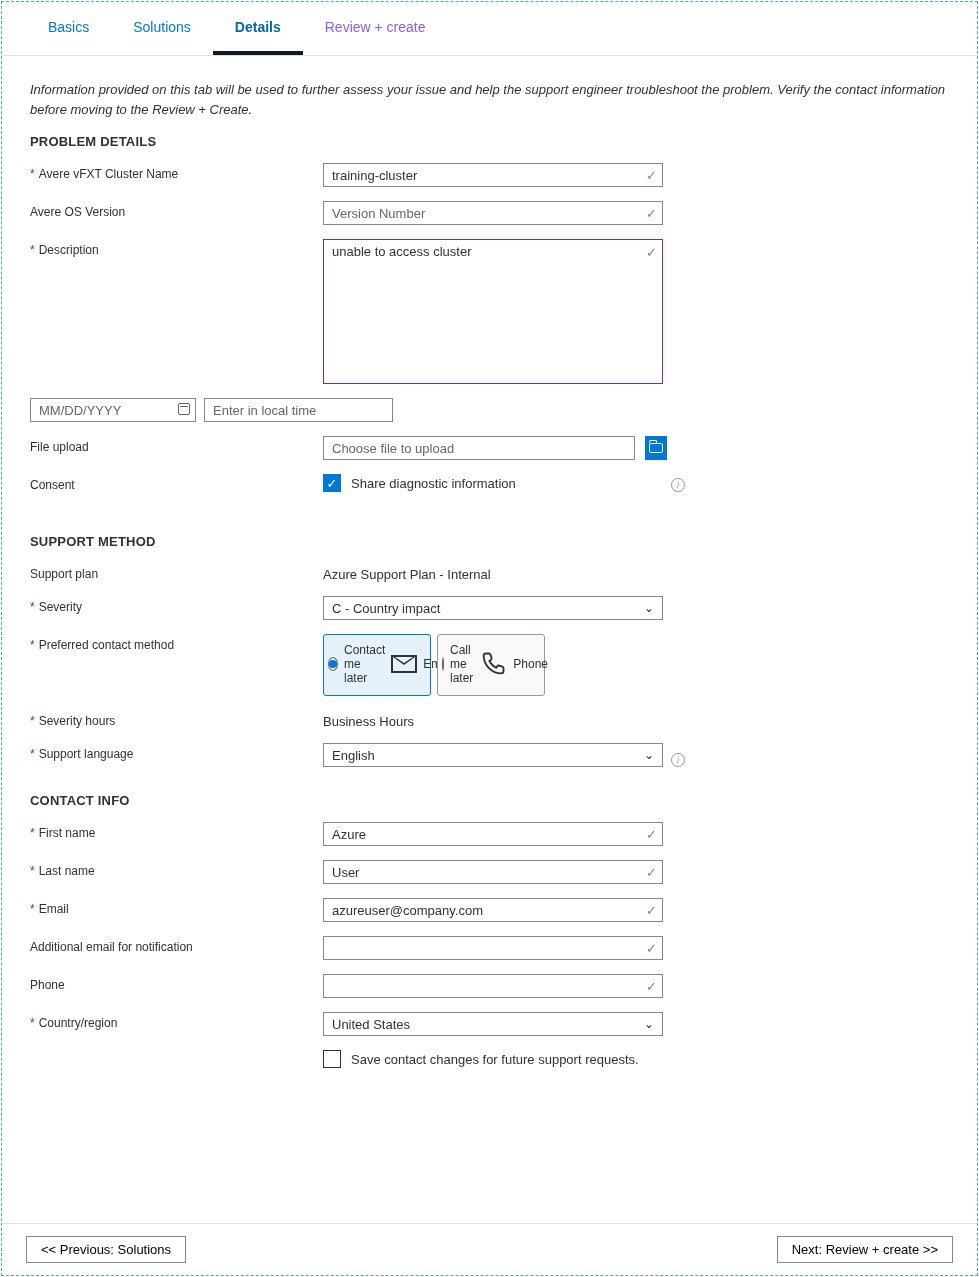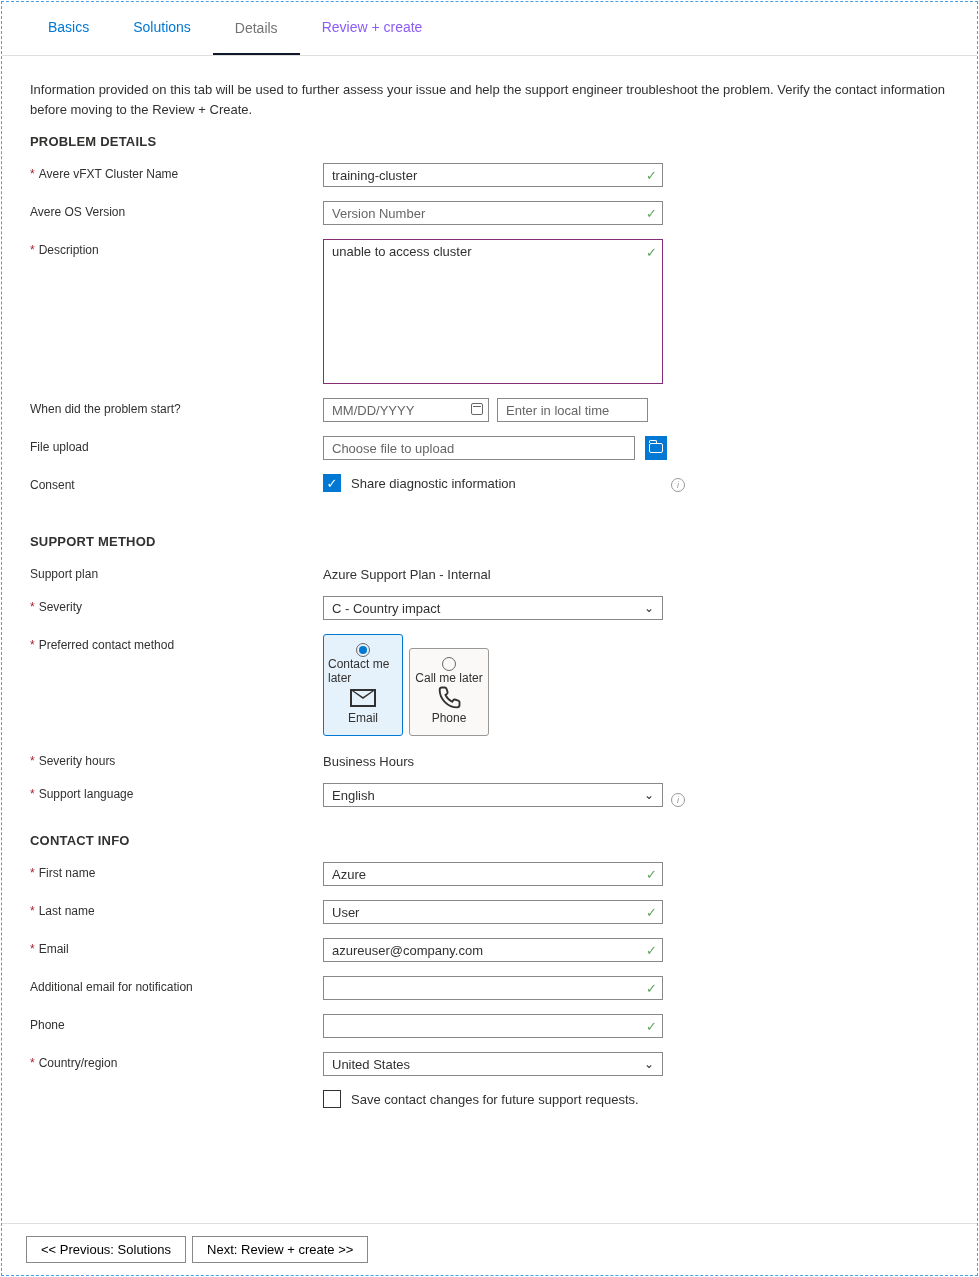--- a/index.html
+++ b/index.html
@@ -30,30 +30,30 @@
     display: flex;
     align-items: center;
     padding: 0 22px;
     font-size: 14px;
     color: #8b5cf6;
     cursor: pointer;
     border-bottom: 3px solid transparent;
   }
   .tab.link { color: #0078d4; }
   .tab.active {
-    color: #737373;
-    font-weight: 400;
-    border-bottom: 2px solid #0f172a;
+    color: #0369a1;
+    font-weight: 700;
+    border-bottom: 4px solid #0f172a;
   }
   .scrollpane {
     flex: 1;
     overflow-y: scroll;
     padding: 24px 28px 16px 28px;
   }
-  .intro { line-height: 20px; margin-bottom: 14px; }
+  .intro { line-height: 20px; margin-bottom: 14px; font-style: italic; }
   .section-h {
     font-weight: 700;
     font-size: 13px;
     letter-spacing: 0.2px;
     margin: 10px 0 14px 0;
   }
   .row {
     display: flex;
     align-items: flex-start;
     margin-bottom: 14px;
@@ -103,21 +103,21 @@
     display: inline-flex; align-items: center; justify-content: center;
     font-size: 9px; color: #999; font-style: italic;
   }
   .date-time { display:flex; gap:8px; }
   .date-in { width:166px; position:relative; }
   .cal-ic {
     position:absolute; right:6px; top:5px;
     width:12px;height:12px;border:1px solid #666;border-radius:2px;
   }
   .cal-ic::before{content:"";position:absolute;top:2px;left:1px;right:1px;height:1px;background:#666;}
-  .time-in { width:151px; }
+  .time-in { width:189px; }
   .file-row { display:flex; gap:10px; align-items:center; }
   .file-input {
     width:312px;height:24px;border:1px solid #8a8886;
     display:flex;align-items:center;padding:0 8px;color:#666;cursor:pointer;
   }
   .file-btn {
     width:22px;height:24px;background:#0078d4;display:flex;align-items:center;justify-content:center;cursor:pointer;
   }
   .folder-ic{width:14px;height:10px;border:1.5px solid #fff;border-radius:2px;position:relative;}
   .folder-ic::before{content:"";position:absolute;top:-4px;left:-1.5px;width:6px;height:2px;border:1.5px solid #fff;border-bottom:none;border-radius:2px 2px 0 0;}
@@ -125,36 +125,36 @@
   .chkbox {
     width:18px;height:18px;display:inline-flex;align-items:center;justify-content:center;
     cursor:pointer;flex-shrink:0;
   }
   .chkbox.checked{background:#0078d4;}
   .chkbox.unchecked{border:1px solid #323130;}
   .chkmark{color:#fff;font-size:13px;line-height:1;}
   .value-text { padding-top:4px; }
   .contact-cards{display:flex;gap:6px;}
   .card{
-    width:80px;border:1px solid #999;border-radius:3px;background:#faf9f8;
-    display:flex;flex-direction:column;align-items:center;padding:8px 4px 10px 4px;cursor:pointer;
+    width:108px;border:1px solid #999;border-radius:3px;background:#faf9f8;
+    display:flex;flex-direction:row;align-items:center;padding:8px 4px 10px 4px;gap:6px;cursor:pointer;
   }
   .card.selected{border-color:#0078d4;background:#e6f2fb;}
   .radio{width:14px;height:14px;border:1px solid #666;border-radius:50%;display:flex;align-items:center;justify-content:center;}
   .radio.sel::after{content:"";width:8px;height:8px;border-radius:50%;background:#0078d4;}
   .card-label{font-size:12px;}
   .card-icn{height:26px;display:flex;align-items:center;justify-content:center;}
   .mail-ic{width:26px;height:18px;border:2px solid #323130;position:relative;}
   .mail-ic::before{content:"";position:absolute;top:0;left:0;width:0;height:0;border-left:11px solid transparent;border-right:11px solid transparent;border-top:8px solid #323130;}
   .mail-ic::after{content:"";position:absolute;top:0;left:2px;width:0;height:0;border-left:9px solid transparent;border-right:9px solid transparent;border-top:6.5px solid #faf9f8;}
   .card.selected .mail-ic::after{border-top-color:#e6f2fb;}
   .phone-svg{width:28px;height:28px;}
   .card-sub{font-size:12px;}
   .footer{
-    border-top:1px solid #e1dfdd;padding:12px 24px;display:flex;gap:6px;
+    border-top:1px solid #e1dfdd;padding:12px 24px;display:flex;gap:6px;justify-content:space-between;
   }
   .btn{
     border:1px solid #8a8886;background:#fff;padding:5px 14px;font-family:inherit;font-size:13px;cursor:pointer;
   }
   
   .scrollpane::-webkit-scrollbar{width:16px;}
   .scrollpane::-webkit-scrollbar-track{background:#f3f2f1;}
   .scrollpane::-webkit-scrollbar-thumb{background:#c8c6c4;}
   .scrollpane::-webkit-scrollbar-button{height:16px;background:#f3f2f1;}
 </style>
@@ -194,21 +194,20 @@
 
     <div class="row">
       <div class="label-col"><span class="req">*</span><span>Description</span></div>
       <div class="field-col check-inside">
         <textarea class="w340 filled-ok" rows="9" style="">unable to access cluster</textarea>
         <span class="ok" style="top:6px;">✓</span>
       </div>
     </div>
 
     <div class="row">
-      <div class="label-col">When did the problem start?</div>
       <div class="field-col date-time">
         <div class="date-in">
           <input type="text" style="width: 100%;" placeholder="MM/DD/YYYY">
           <span class="cal-ic"></span>
         </div>
         <input type="text" class="time-in" placeholder="Enter in local time" style="">
       </div>
     </div>
 
     <div class="row">

